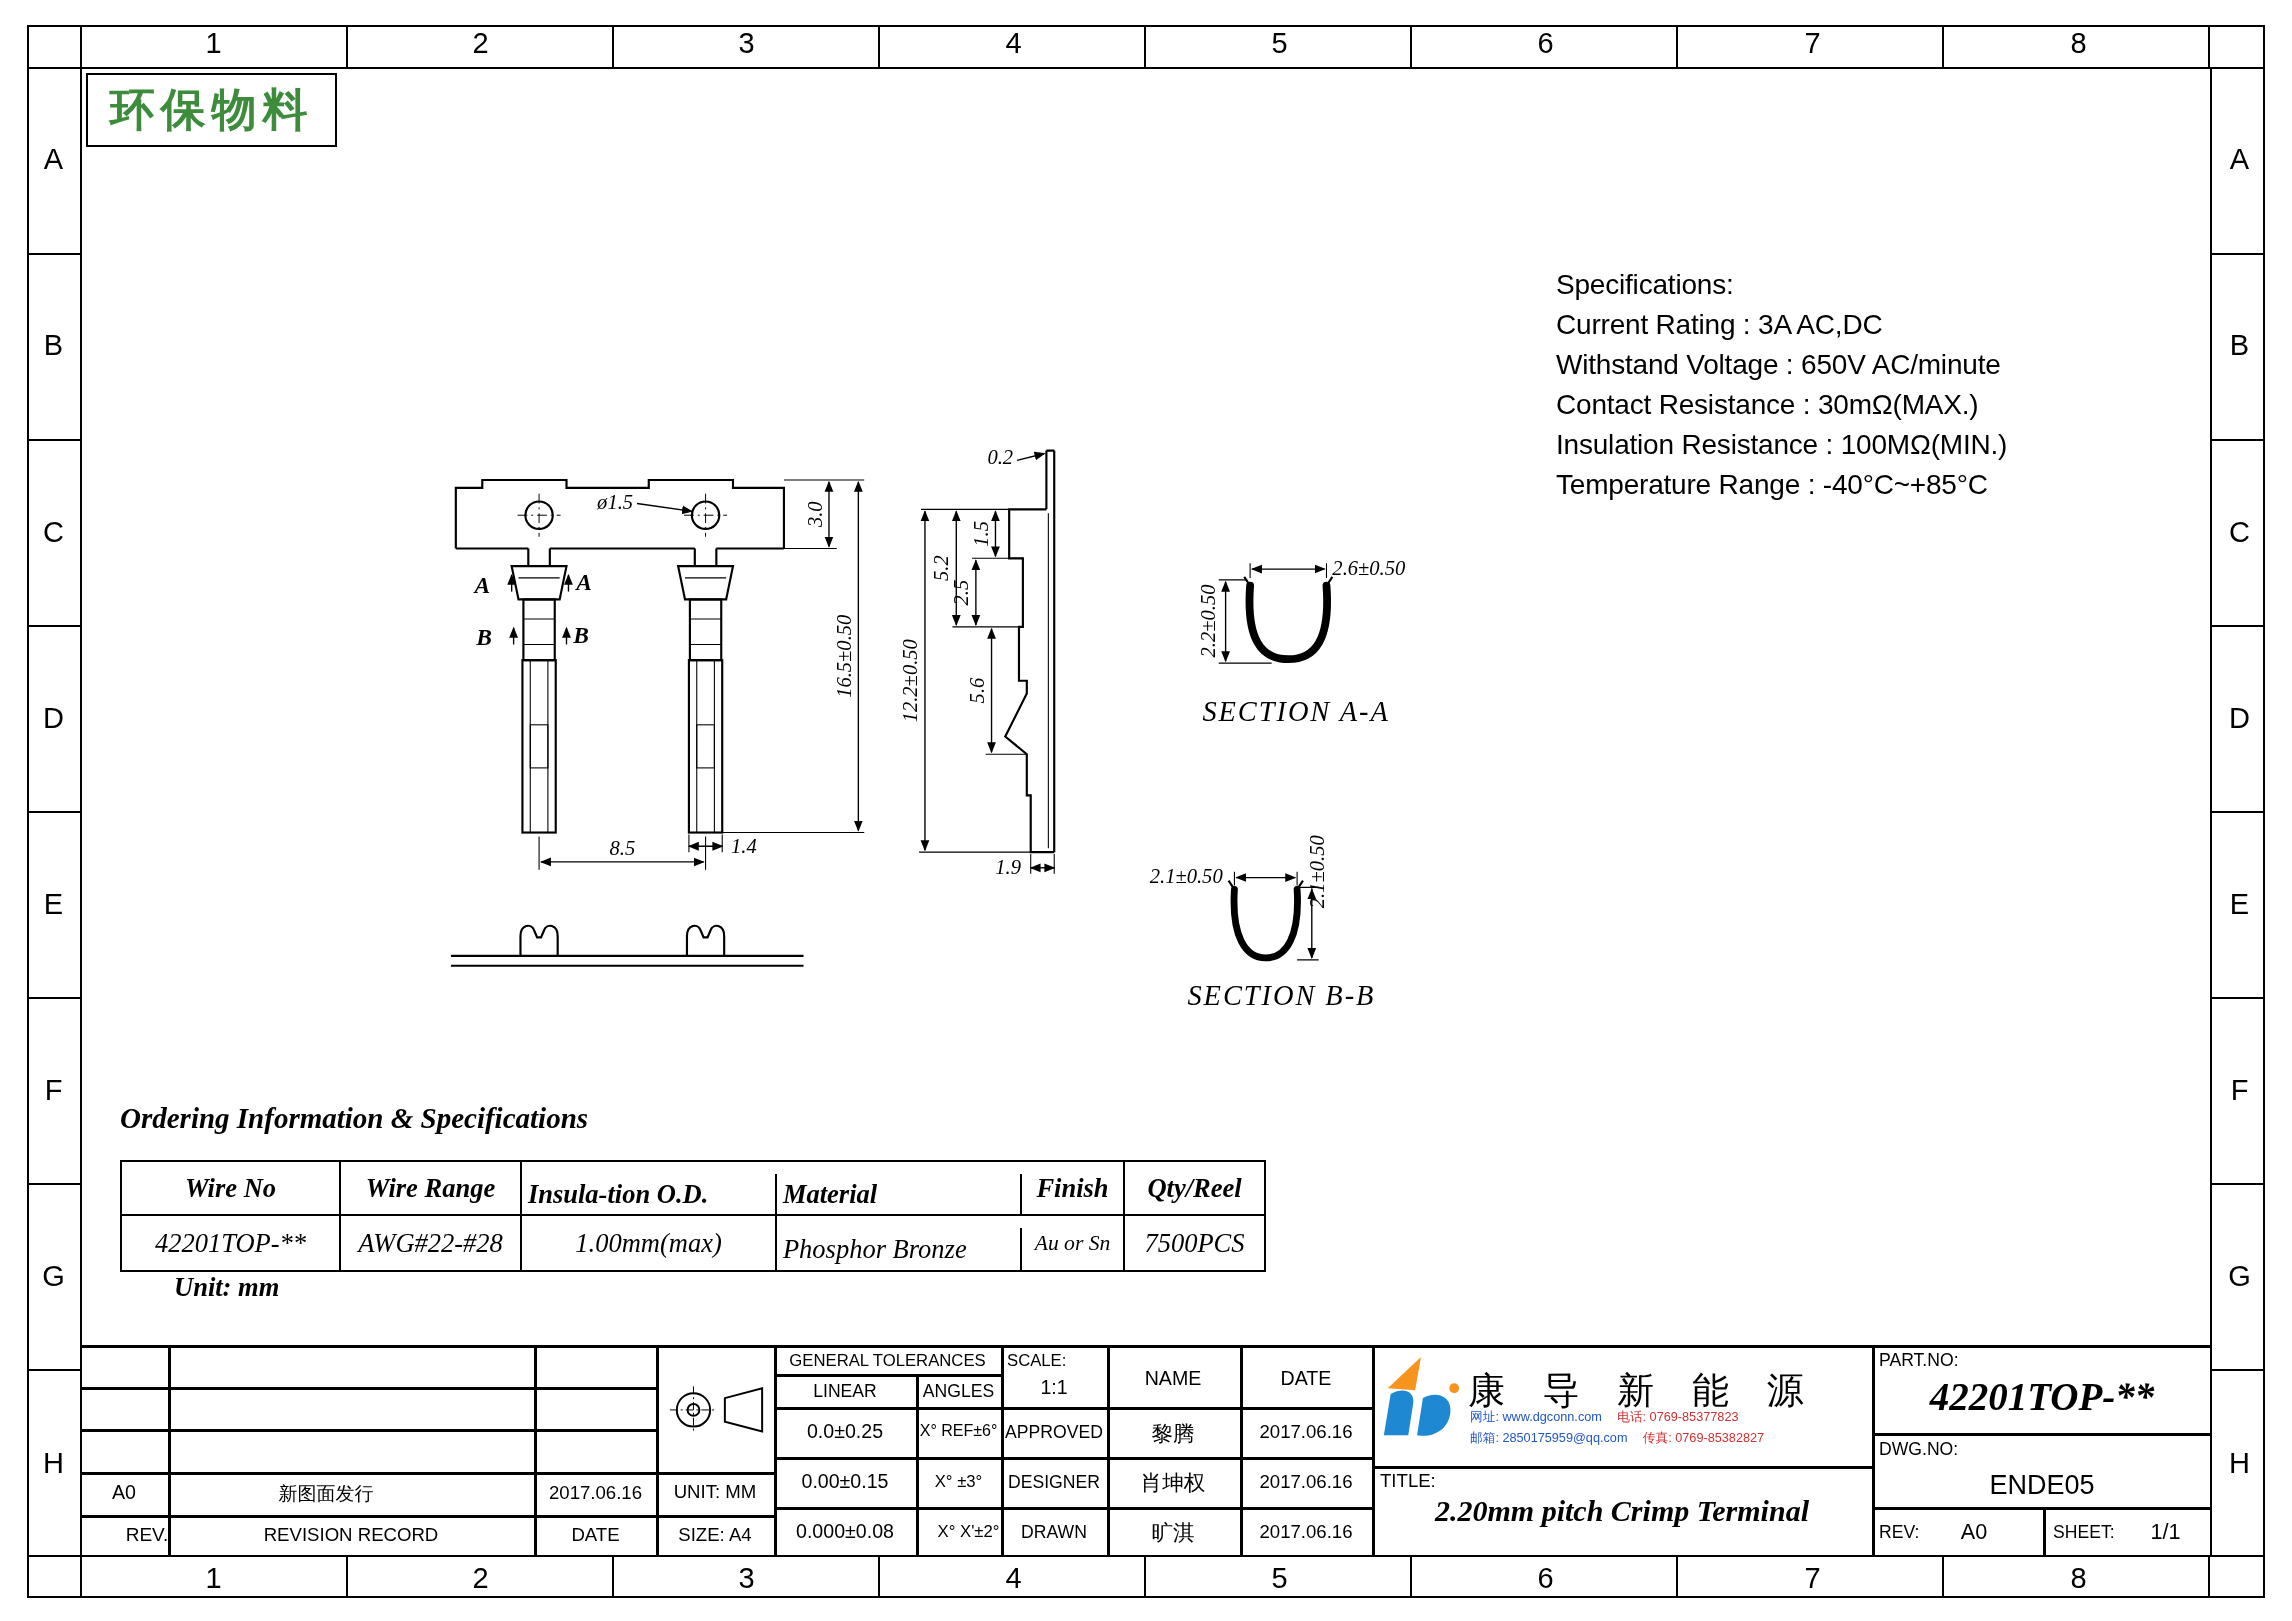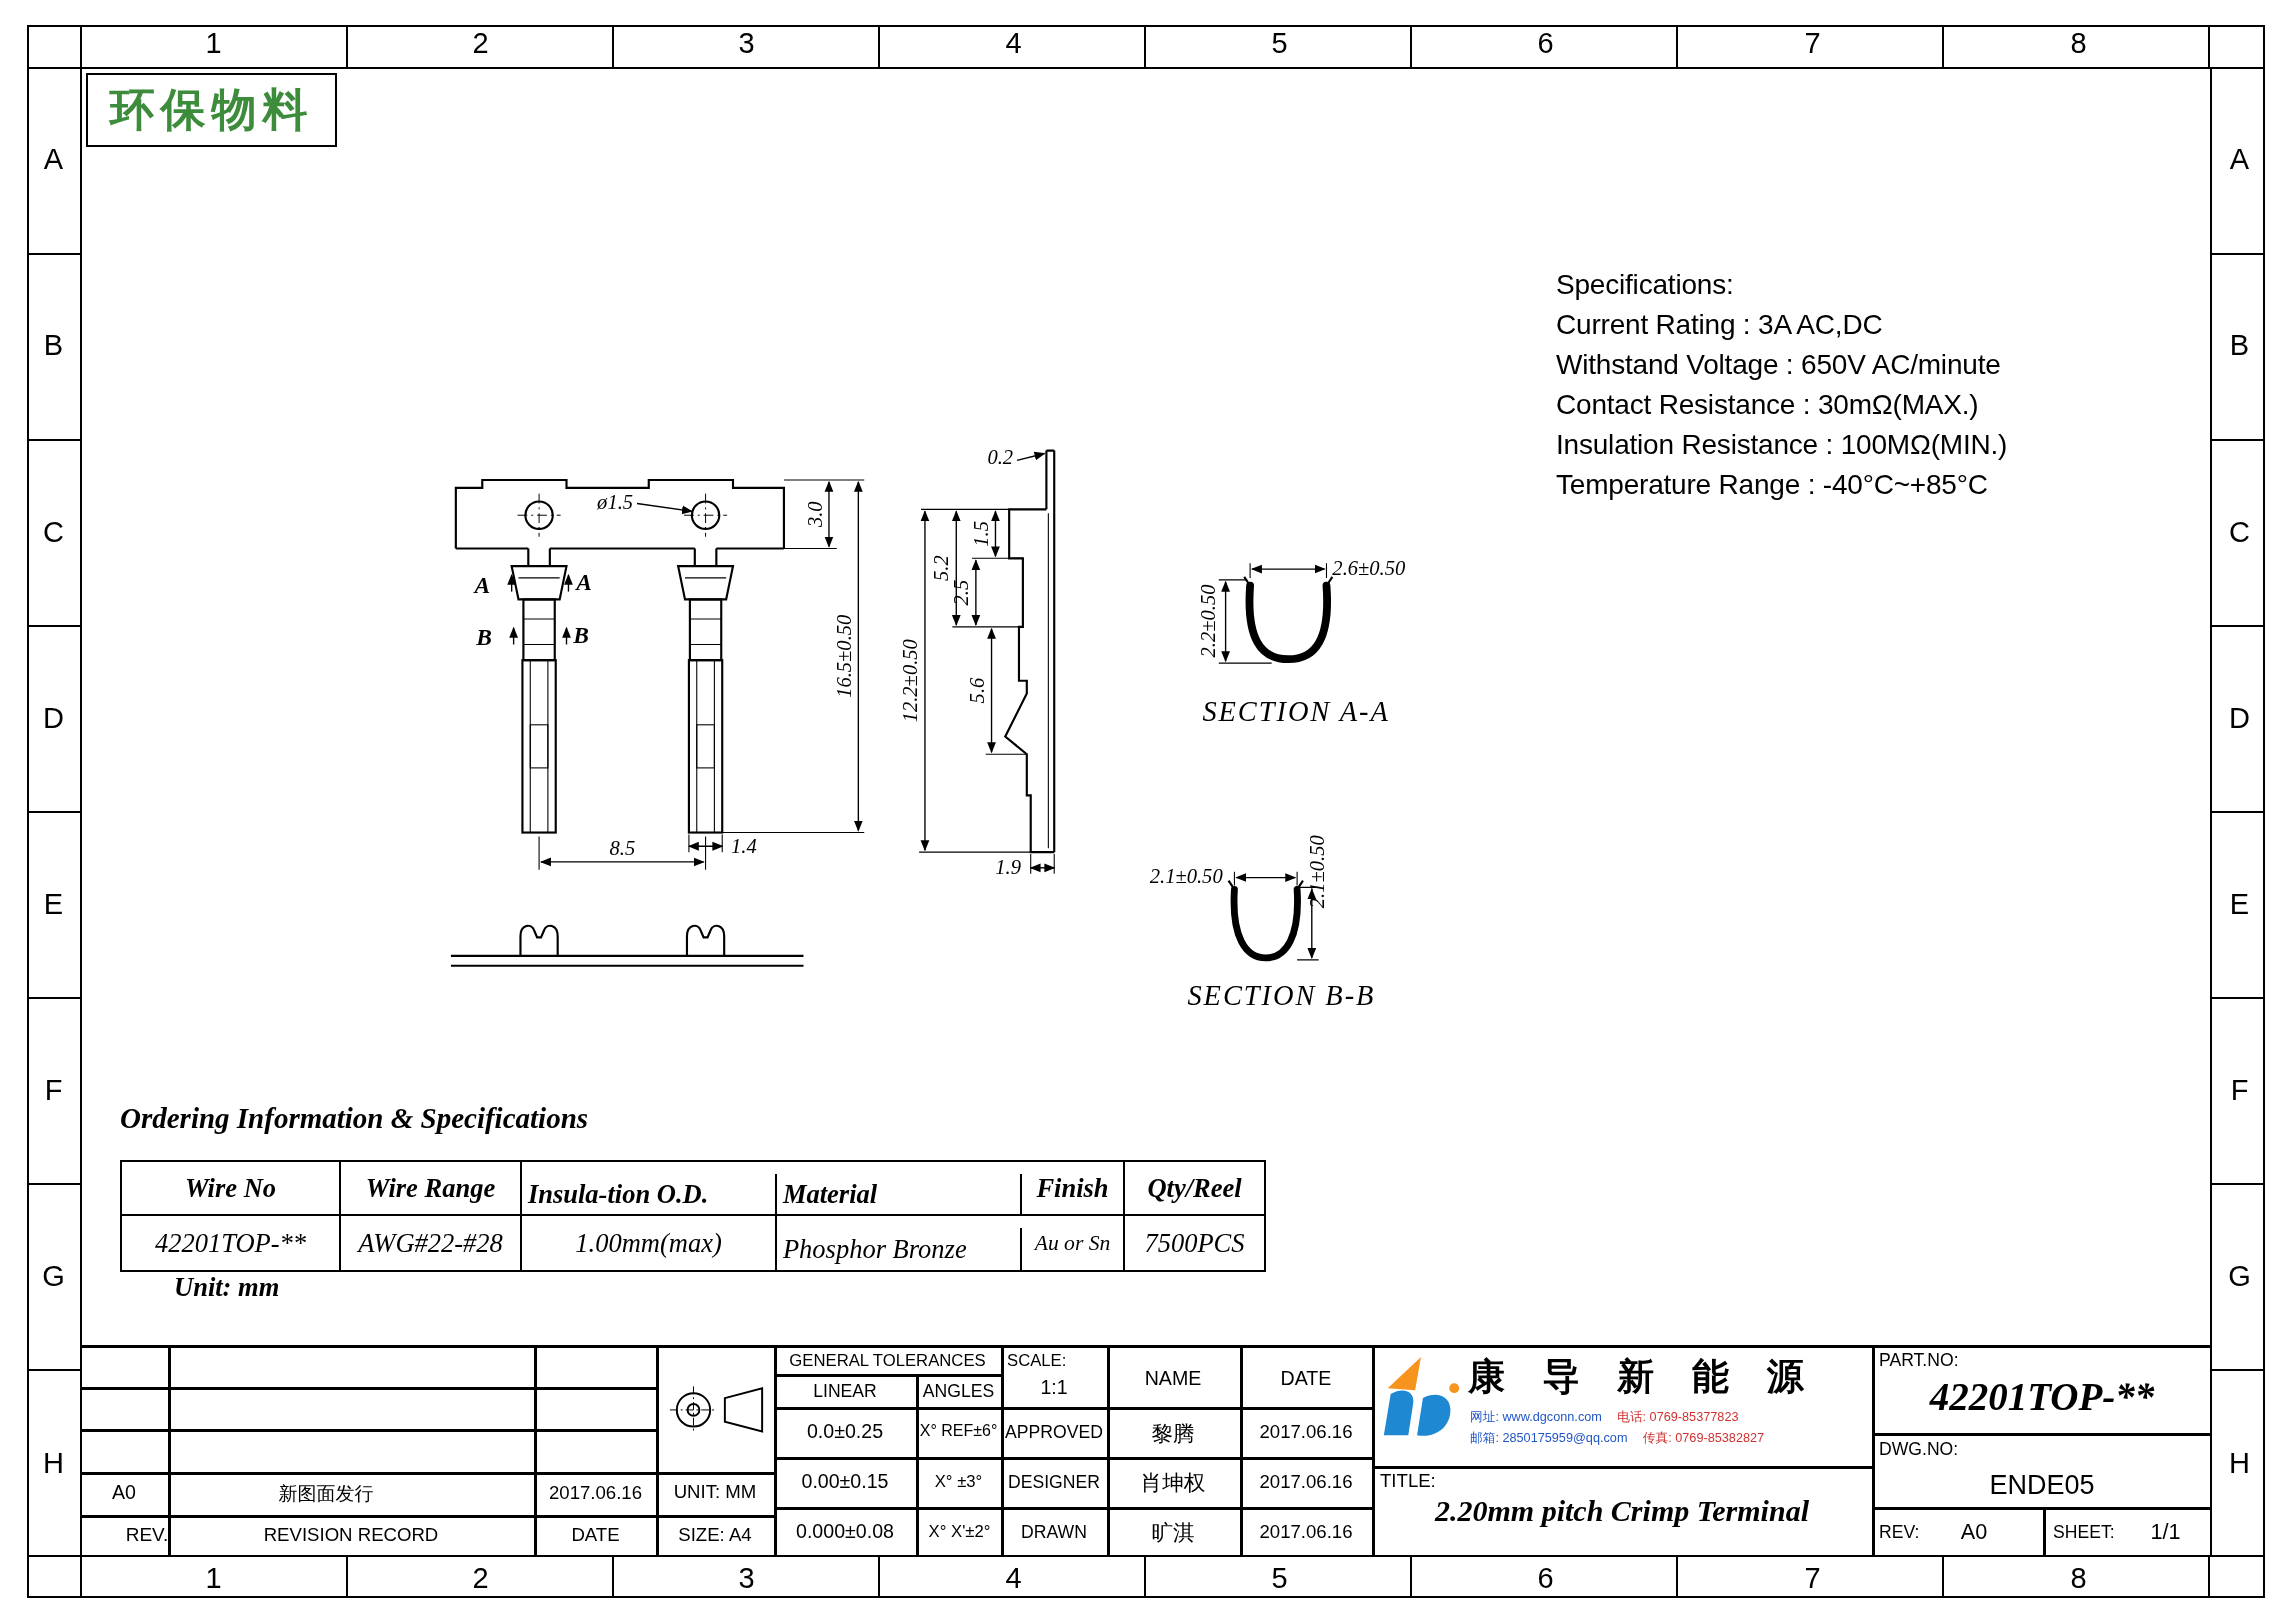--- a/index.html
+++ b/index.html
@@ -287,21 +287,21 @@
     <span class="tbt ctr-txt" style="left:576px;top:179px;width:118px;font-size:18.6px">SIZE: A4</span>
 
     <span class="tbt ctr-txt" style="left:694px;top:5.9px;width:227px;font-size:16.7px">GENERAL TOLERANCES</span>
     <span class="tbt ctr-txt" style="left:694px;top:36px;width:142px;font-size:17.6px">LINEAR</span>
     <span class="tbt ctr-txt" style="left:836px;top:36px;width:85px;font-size:17.6px">ANGLES</span>
     <span class="tbt serif ctr-txt" style="left:694px;top:75px;width:142px;font-size:19.6px">0.0±0.25</span>
     <span class="tbt serif ctr-txt" style="left:836px;top:77px;width:85px;font-size:16px">X° REF±6°</span>
     <span class="tbt serif ctr-txt" style="left:694px;top:125px;width:142px;font-size:19.6px">0.00±0.15</span>
     <span class="tbt serif ctr-txt" style="left:836px;top:127px;width:85px;font-size:16.7px">X° ±3°</span>
     <span class="tbt serif ctr-txt" style="left:694px;top:175px;width:142px;font-size:19.6px">0.000±0.08</span>
-    <span class="tbt serif ctr-txt" style="left:836px;top:177px;width:87px;font-size:16.7px">X° X'±2°</span>
+    <span class="tbt serif ctr-txt" style="left:836px;top:177px;width:105px;font-size:16.7px">X° X'±2°</span>
 
     <span class="tbt" style="left:927px;top:5.9px;font-size:16.7px">SCALE:</span>
     <span class="tbt serif ctr-txt" style="left:921px;top:31px;width:106px;font-size:19.6px">1:1</span>
     <span class="tbt ctr-txt" style="left:1027px;top:21.6px;width:132px;font-size:19.6px">NAME</span>
     <span class="tbt ctr-txt" style="left:1160px;top:21.6px;width:132px;font-size:19.6px">DATE</span>
     <span class="tbt ctr-txt" style="left:921px;top:77px;width:106px;font-size:17.6px">APPROVED</span>
     <span class="tbt ctr-txt" style="left:1027px;top:74px;width:132px;font-size:21.6px">黎腾</span>
     <span class="tbt serif ctr-txt" style="left:1160px;top:76px;width:132px;font-size:18.6px">2017.06.16</span>
     <span class="tbt ctr-txt" style="left:921px;top:127px;width:106px;font-size:17.6px">DESIGNER</span>
     <span class="tbt ctr-txt" style="left:1027px;top:123px;width:132px;font-size:21.6px">肖坤权</span>
@@ -309,21 +309,21 @@
     <span class="tbt ctr-txt" style="left:921px;top:177px;width:106px;font-size:17.6px">DRAWN</span>
     <span class="tbt ctr-txt" style="left:1027px;top:173px;width:132px;font-size:21.6px">旷淇</span>
     <span class="tbt serif ctr-txt" style="left:1160px;top:176px;width:132px;font-size:18.6px">2017.06.16</span>
 
     <svg class="tbt" style="left:1296px;top:7.8px" width="88" height="90" viewBox="0 0 90 92">
       <polygon points="46,4 12,36 40,38" fill="#f7941d"></polygon>
       <path d="M8,84 L15,42 C29,34 40,40 38,52 L33,84 Z" fill="#1e88d2"></path>
       <path d="M42,84 L48,46 C63,38 78,45 76,61 C74,78 59,87 42,84 Z" fill="#1e88d2"></path>
       <circle cx="80" cy="36" r="5" fill="#f7941d"></circle>
     </svg>
-    <span class="tbt" style="left:1388px;top:7px;width:402px;font-size:37px;font-weight:700;letter-spacing:13.7px">康 导 新 能 源</span>
+    <span class="tbt" style="left:1388px;top:21px;width:402px;font-size:37px;font-weight:400;letter-spacing:13.7px">康 导 新 能 源</span>
     <div class="tbt" style="left:1390px;top:65px;font-size:12.7px;line-height:14.7px">
       <span style="color:#2156c8">网址: www.dgconn.com</span>
       <span style="color:#d03030;margin-left:11.8px">电话: 0769-85377823</span>
     </div>
     <div class="tbt" style="left:1390px;top:86px;font-size:12.7px;line-height:14.7px">
       <span style="color:#2156c8">邮箱: 2850175959@qq.com</span>
       <span style="color:#d03030;margin-left:11.8px">传真: 0769-85382827</span>
     </div>
     <span class="tbt" style="left:1300px;top:125px;font-size:18.6px">TITLE:</span>
     <span class="tbt ctr-txt" style="left:1292px;top:149px;width:500px;font:italic 700 30px 'Liberation Serif',serif">2.20mm pitch Crimp Terminal</span>

